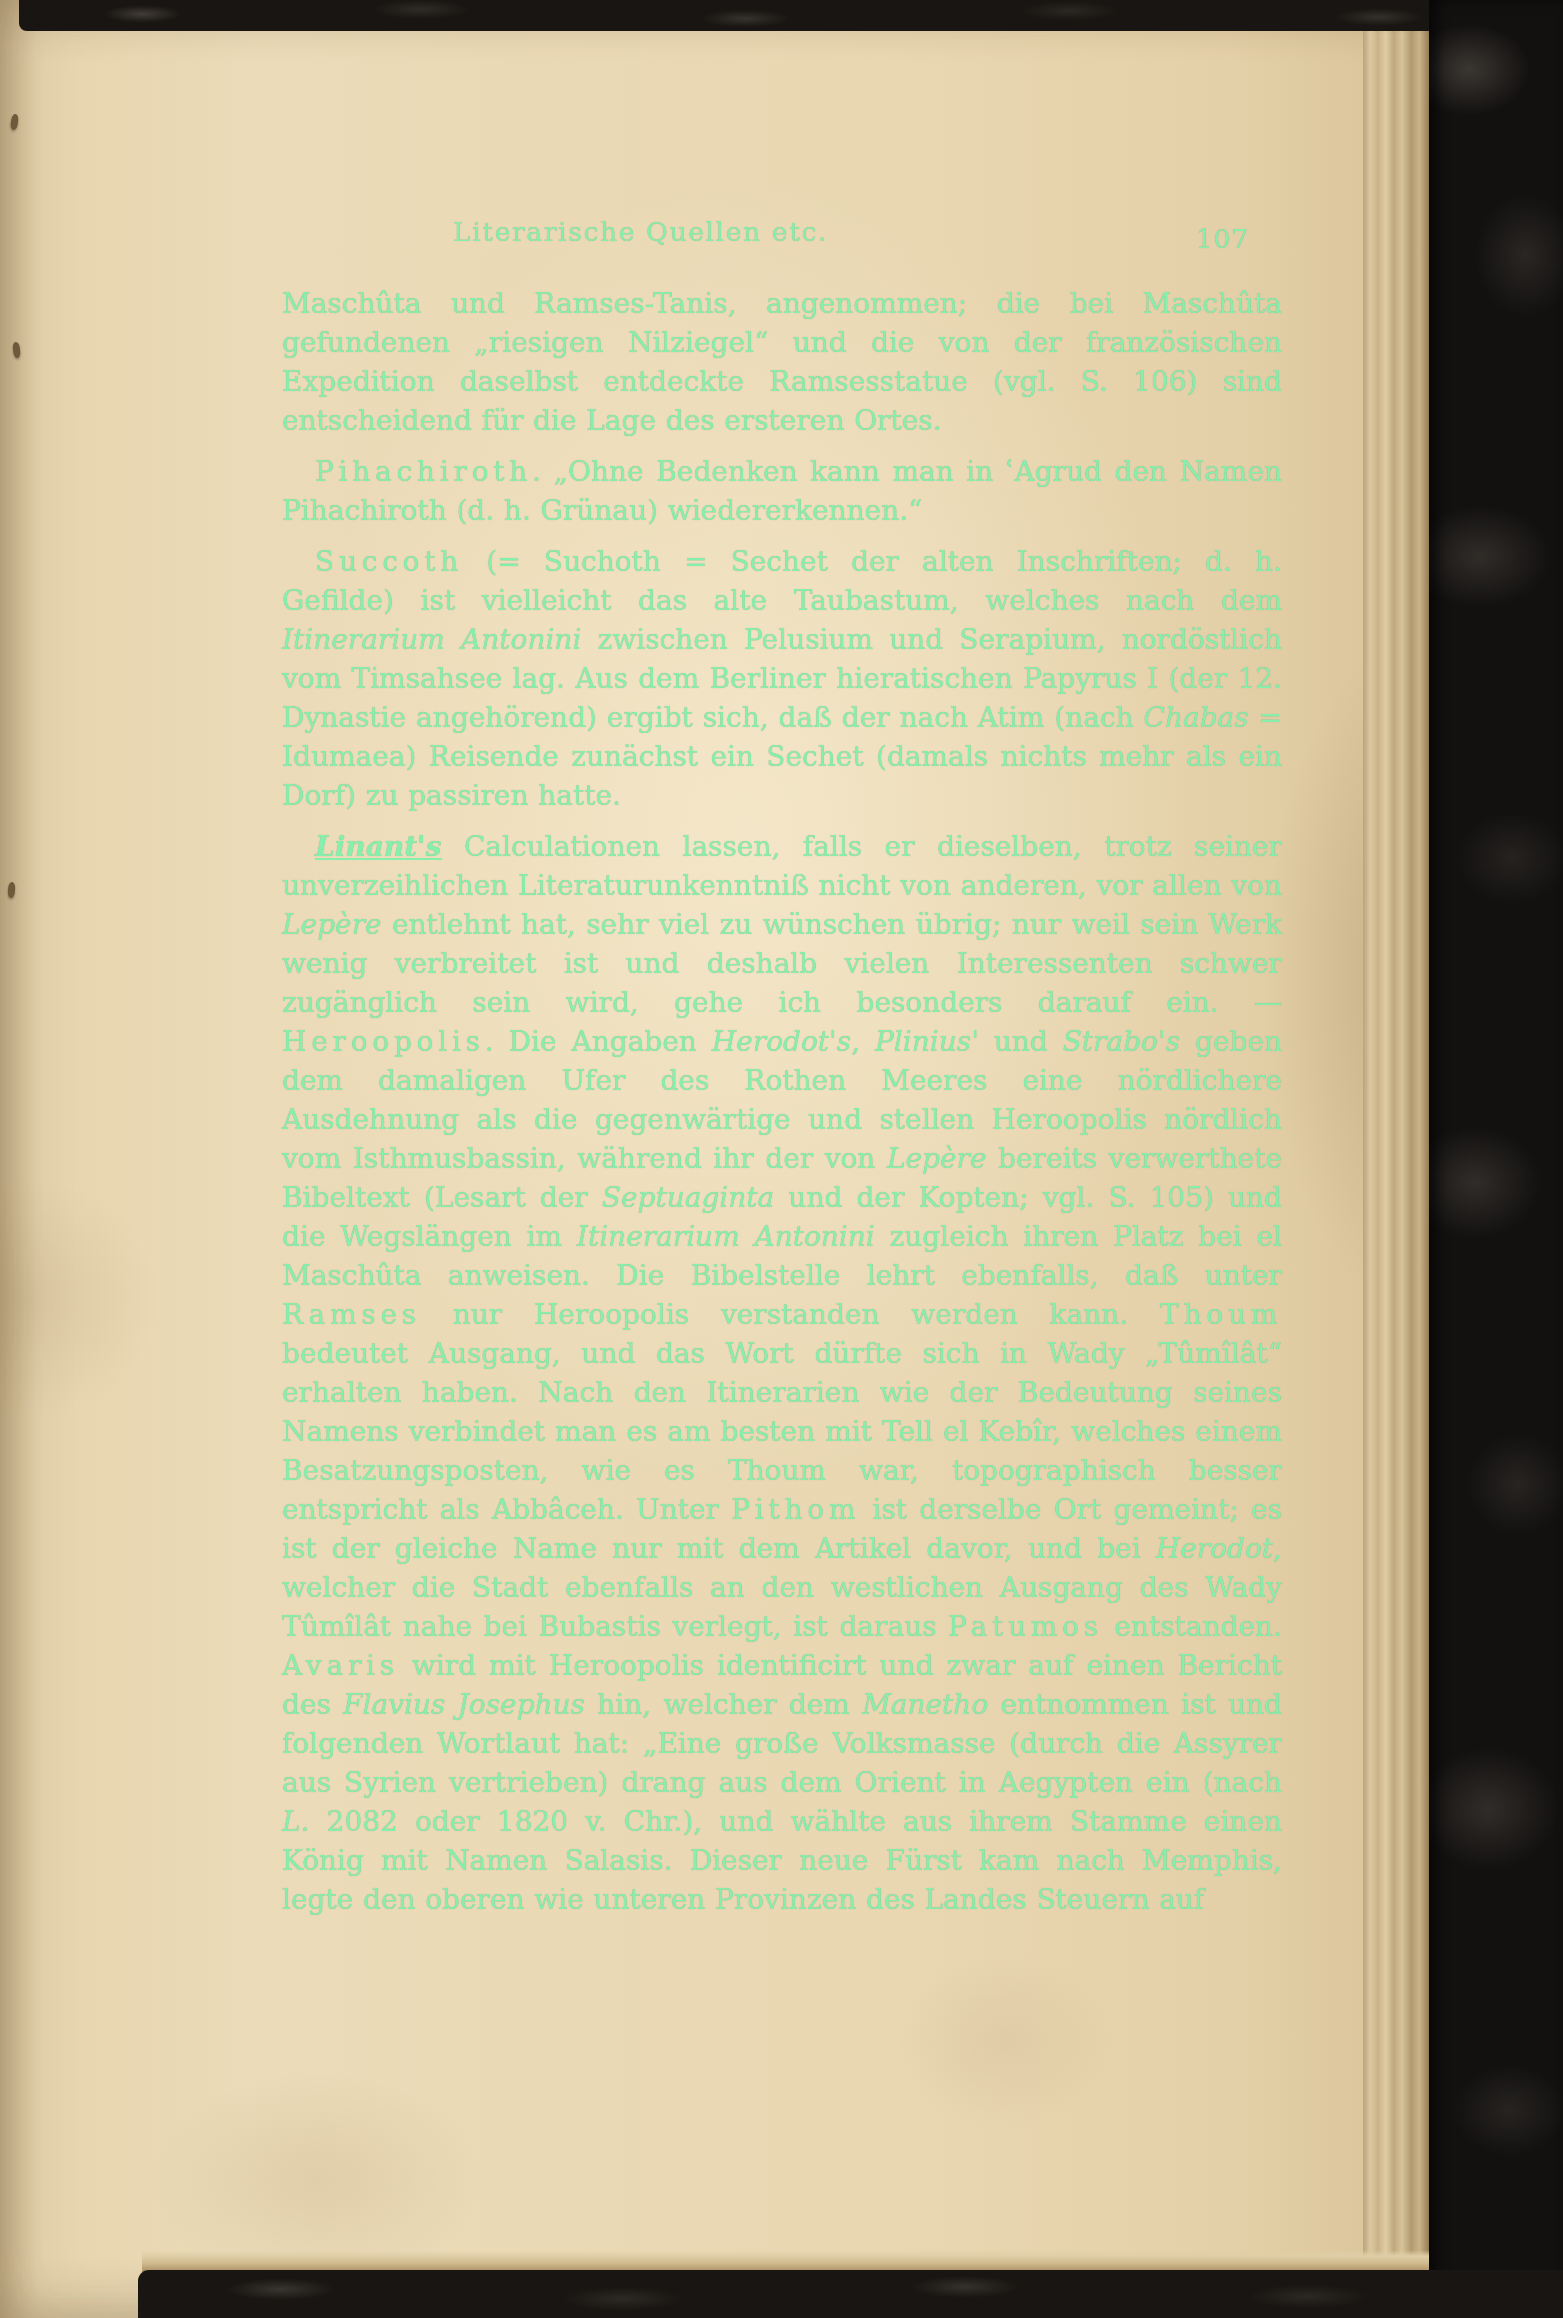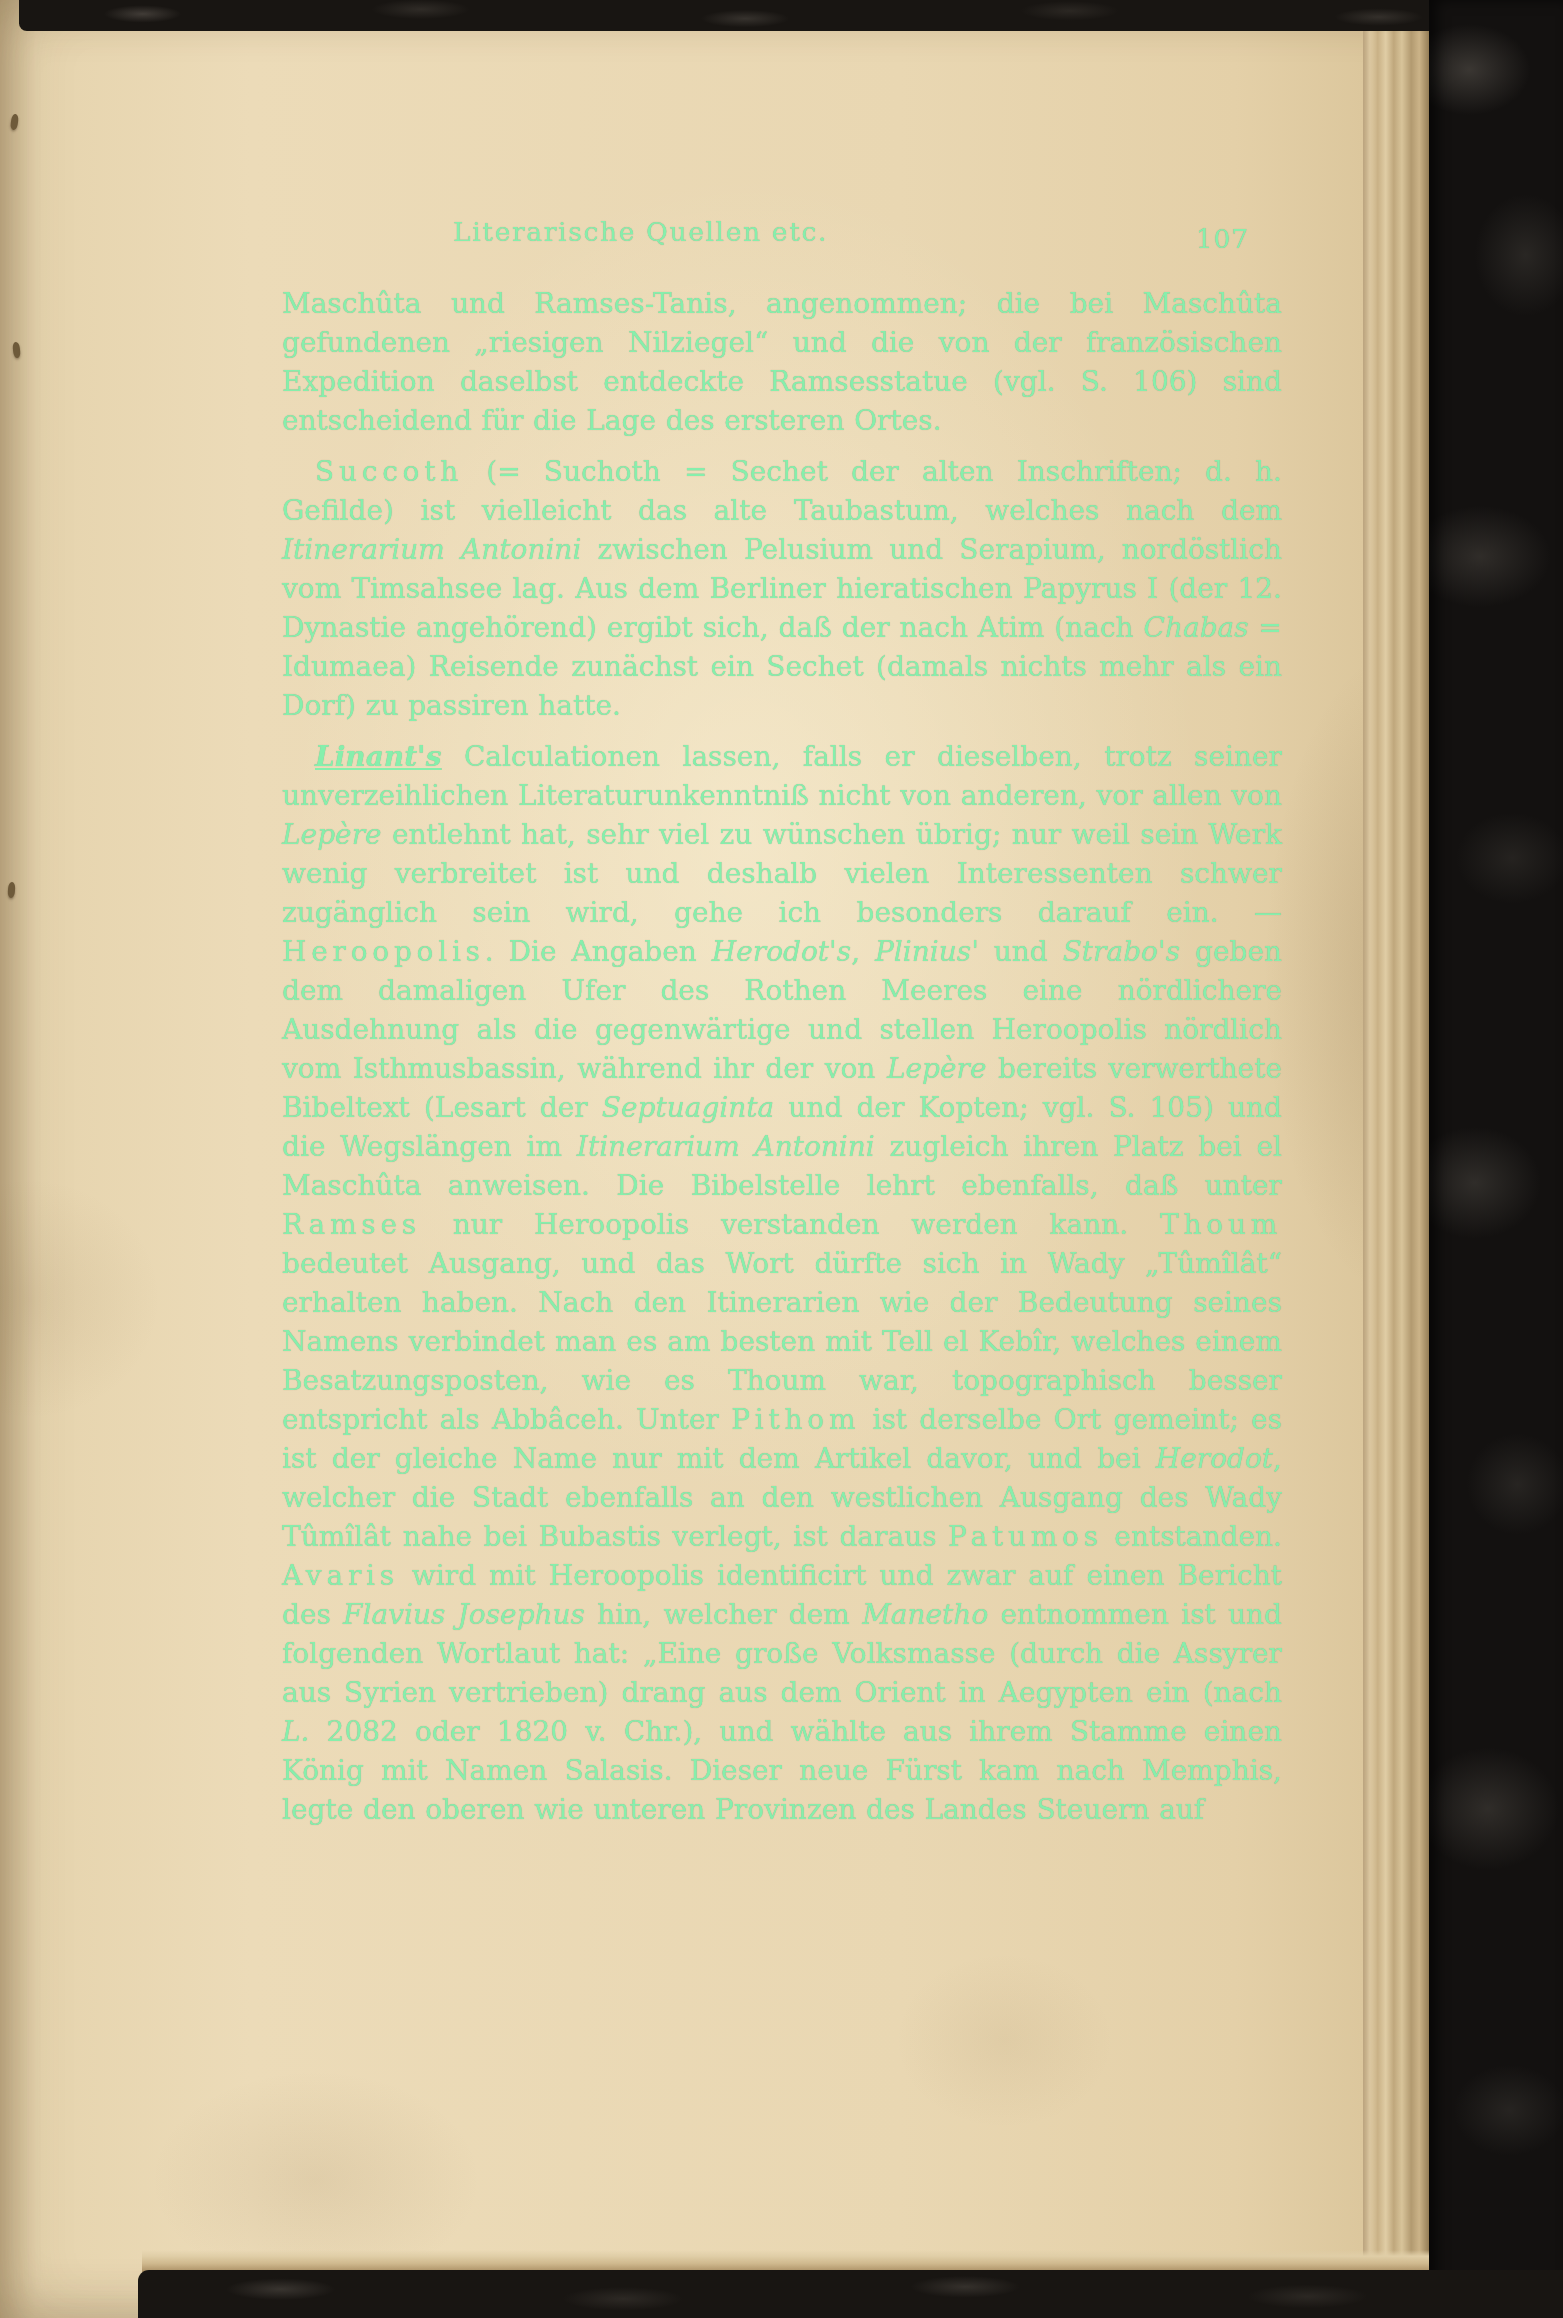--- a/index.html
+++ b/index.html
@@ -134,18 +134,19 @@
   <div class="stitch s2"></div>
   <div class="stitch s3"></div>
 
   <div class="page-content" lang="de">
     <div class="header">
       <span class="title">Literarische Quellen etc.</span>
       <span class="pagenum">107</span>
     </div>
     <div class="body-text">
         <p class="para"><span>Maschûta und Ramses-Tanis, angenommen; die bei Maschûta gefundenen „riesigen Nilziegel“ und die von der französischen Expedition daselbst entdeckte Ramsesstatue (vgl. S. 106) sind entscheidend für die Lage des ersteren Ortes.</span></p>
+        <p class="para indent"><span class="sp">Pihachiroth</span><span>. „Ohne Bedenken kann man in ʿAgrud den Namen Pihachiroth (d. h. Grünau) wiedererkennen.“</span></p>
         <p class="para indent"><span class="sp">Succoth</span><span> (= Suchoth = Sechet der alten Inschriften; d. h. Gefilde) ist vielleicht das alte Taubastum, welches nach dem </span><span class="it">Itinerarium Antonini</span><span> zwischen Pelusium und Serapium, nordöstlich vom Timsahsee lag.  Aus dem Berliner hieratischen Papyrus I (der 12. Dynastie angehörend) ergibt sich, daß der nach Atim (nach </span><span class="it">Chabas</span><span> = Idumaea) Reisende zunächst ein Sechet (damals nichts mehr als ein Dorf) zu passiren hatte.</span></p>
         <p class="para indent"><span class="it bd">Linant's</span><span> Calculationen lassen, falls er dieselben, trotz seiner unverzeihlichen Literaturunkenntniß nicht von anderen, vor allen von </span><span class="it">Lepère</span><span> entlehnt hat, sehr viel zu wünschen übrig; nur weil sein Werk wenig verbreitet ist und deshalb vielen Interessenten schwer zugänglich sein wird, gehe ich besonders darauf ein. — </span><span class="sp">Heroopolis</span><span>. Die Angaben </span><span class="it">Herodot's</span><span>, </span><span class="it">Plinius'</span><span> und </span><span class="it">Strabo's</span><span> geben dem damaligen Ufer des Rothen Meeres eine nördlichere Ausdehnung als die gegenwärtige und stellen Heroopolis nördlich vom Isthmusbassin, während ihr der von </span><span class="it">Lepère</span><span> bereits verwerthete Bibeltext (Lesart der </span><span class="it">Septuaginta</span><span> und der Kopten; vgl. S. 105) und die Wegslängen im </span><span class="it">Itinerarium Antonini</span><span> zugleich ihren Platz bei el Maschûta anweisen.  Die Bibelstelle lehrt ebenfalls, daß unter </span><span class="sp">Ramses</span><span> nur Heroopolis verstanden werden kann.  </span><span class="sp">Thoum</span><span> bedeutet Ausgang, und das Wort dürfte sich in Wady „Tûmîlât“ erhalten haben. Nach den Itinerarien wie der Bedeutung seines Namens verbindet man es am besten mit Tell el Kebîr, welches einem Besatzungsposten, wie es Thoum war, topographisch besser entspricht als Abbâceh.  Unter </span><span class="sp">Pithom</span><span> ist derselbe Ort gemeint; es ist der gleiche Name nur mit dem Artikel davor, und bei </span><span class="it">Herodot</span><span>, welcher die Stadt ebenfalls an den westlichen Ausgang des Wady Tûmîlât nahe bei Bubastis verlegt, ist daraus </span><span class="sp">Patumos</span><span> entstanden.  </span><span class="sp">Avaris</span><span> wird mit Heroopolis identificirt und zwar auf einen Bericht des </span><span class="it">Flavius Josephus</span><span> hin, welcher dem </span><span class="it">Manetho</span><span> entnommen ist und folgenden Wortlaut hat: „Eine große Volksmasse (durch die Assyrer aus Syrien vertrieben) drang aus dem Orient in Aegypten ein (nach </span><span class="it">L.</span><span> 2082 oder 1820 v. Chr.), und wählte aus ihrem Stamme einen König mit Namen Salasis.  Dieser neue Fürst kam nach Memphis, legte den oberen wie unteren Provinzen des Landes Steuern auf</span></p>
       </div>
   </div>
 </div>
 
 
 </body></html>

